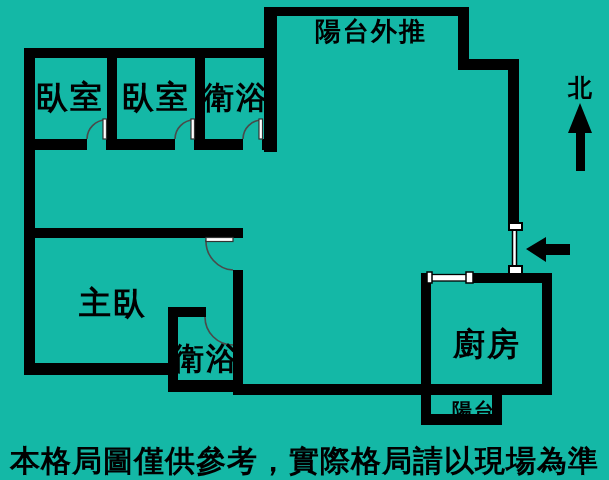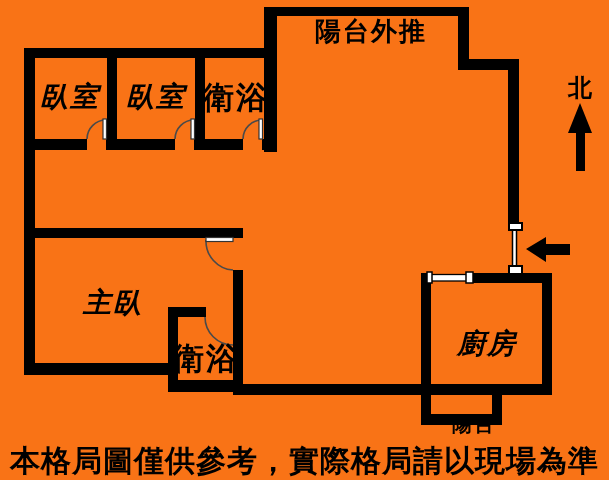--- a/index.html
+++ b/index.html
@@ -1,33 +1,33 @@
 <!DOCTYPE html>
 <html><head>
 <meta charset="utf-8">
 <style>
   html,body{margin:0;padding:0;background:#ffffff;}
   .stage{
     position:relative;
     width:609px;height:480px;
-    background:#f97316;
+    background:#14b8a6;
     overflow:hidden;
     font-family:"Liberation Sans","DejaVu Sans",sans-serif;
   }
   .plan-svg{position:absolute;left:0;top:0;}
   .room-label{
     position:absolute;
     transform:translate(-50%,-50%);
     font-weight:700;
     color:#000;
     white-space:nowrap;
     letter-spacing:2px;
     line-height:1;
   }
-  .lbl-28{font-size:28px;font-style:italic;}
+  .lbl-28{font-size:32px;}
   .lbl-26{font-size:26px;}
   .lbl-25{font-size:31px;}
   .lbl-24{font-size:24px;}
   .lbl-20{font-size:20px;}
   .disclaimer{
     position:absolute;
     left:0;right:0;top:441px;
     text-align:center;
     font-size:30px;
     font-weight:700;
@@ -111,18 +111,18 @@
     </g>
   </svg>
 
   <div class="room-label lbl-26" style="left:371px;top:31px;">陽台外推</div>
   <div class="room-label lbl-28" style="left:70px;top:97px;">臥室</div>
   <div class="room-label lbl-28" style="left:156px;top:97px;">臥室</div>
   <div class="room-label lbl-25" style="left:236px;top:97px;">衛浴</div>
   <div class="room-label lbl-28" style="left:113px;top:303px;">主臥</div>
   <div class="room-label lbl-25" style="left:206px;top:358px;">衛浴</div>
   <div class="room-label lbl-28" style="left:487px;top:344px;">廚房</div>
-  <div class="room-label lbl-20" style="left:462px;top:424px;padding-left:24px;">陽台</div>
+  <div class="room-label lbl-20" style="left:462px;top:410px;padding-left:24px;">陽台</div>
   <div class="room-label lbl-24" style="left:581px;top:88px;">北</div>
 
   <div class="disclaimer">本格局圖僅供參考，實際格局請以現場為準</div>
 
 </div>
 
 </body></html>

